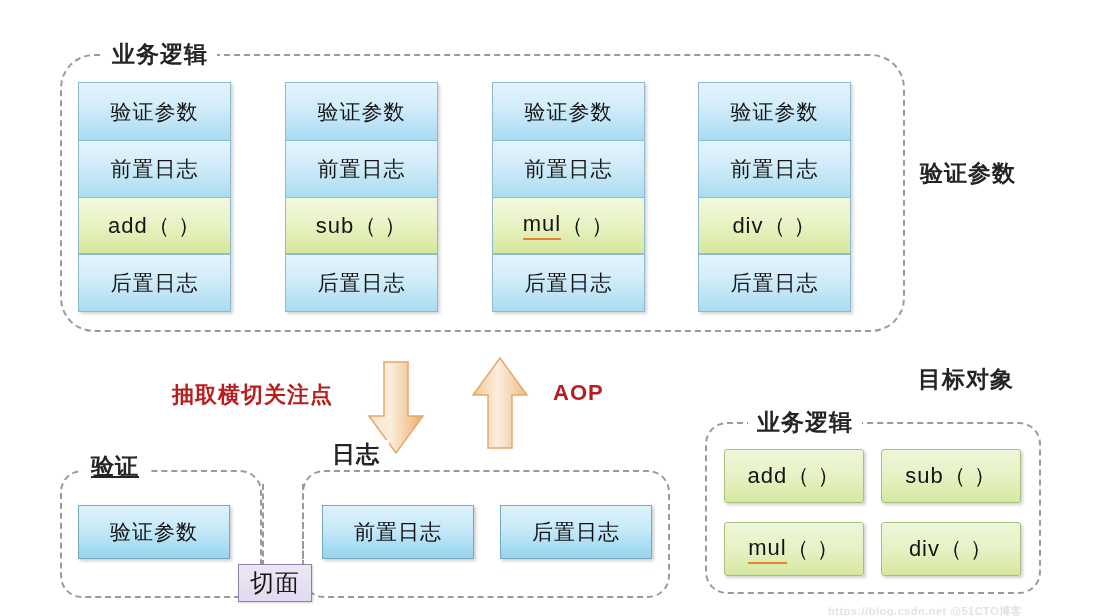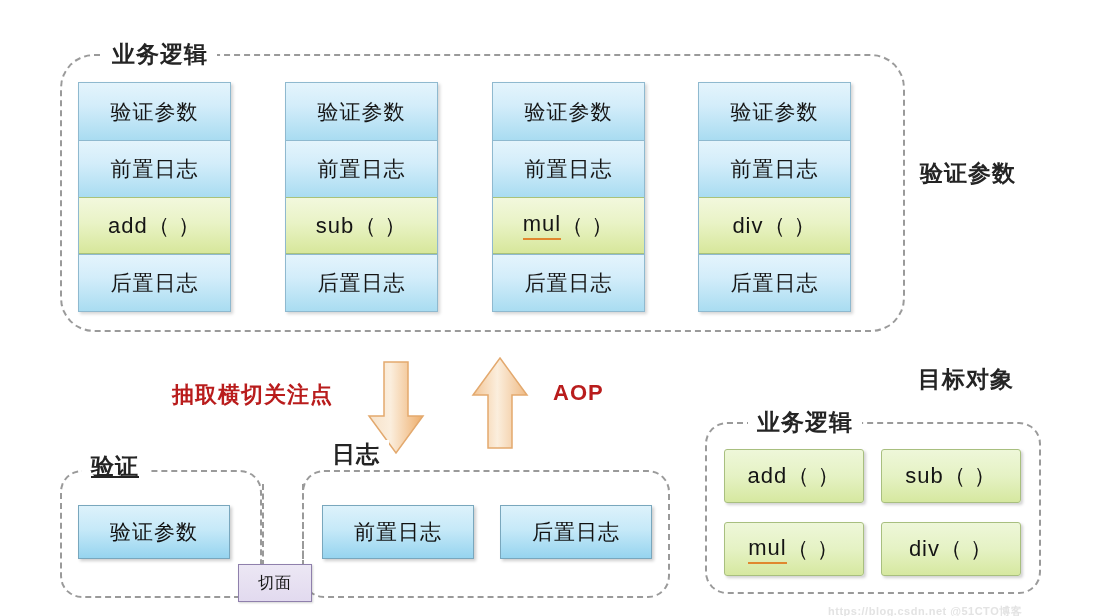--- a/index.html
+++ b/index.html
@@ -105,21 +105,21 @@
     color:#101010;
   }
 
   
   .aspect-badge{
     position:absolute;
     box-sizing:border-box;
     border:1px solid #8f80ac;
     background:linear-gradient(to bottom,#ece7f4 0%,#e2daef 100%);
     display:flex;align-items:center;justify-content:center;
-    font-size:16px;
+    font-size:24px;
     letter-spacing:1px;
     color:#151515;
     box-shadow:1px 1px 2px rgba(0,0,0,.18);
   }
 
   
   .arrow{position:absolute;}
   .flow-label{
     position:absolute;
     font-size:22px;

